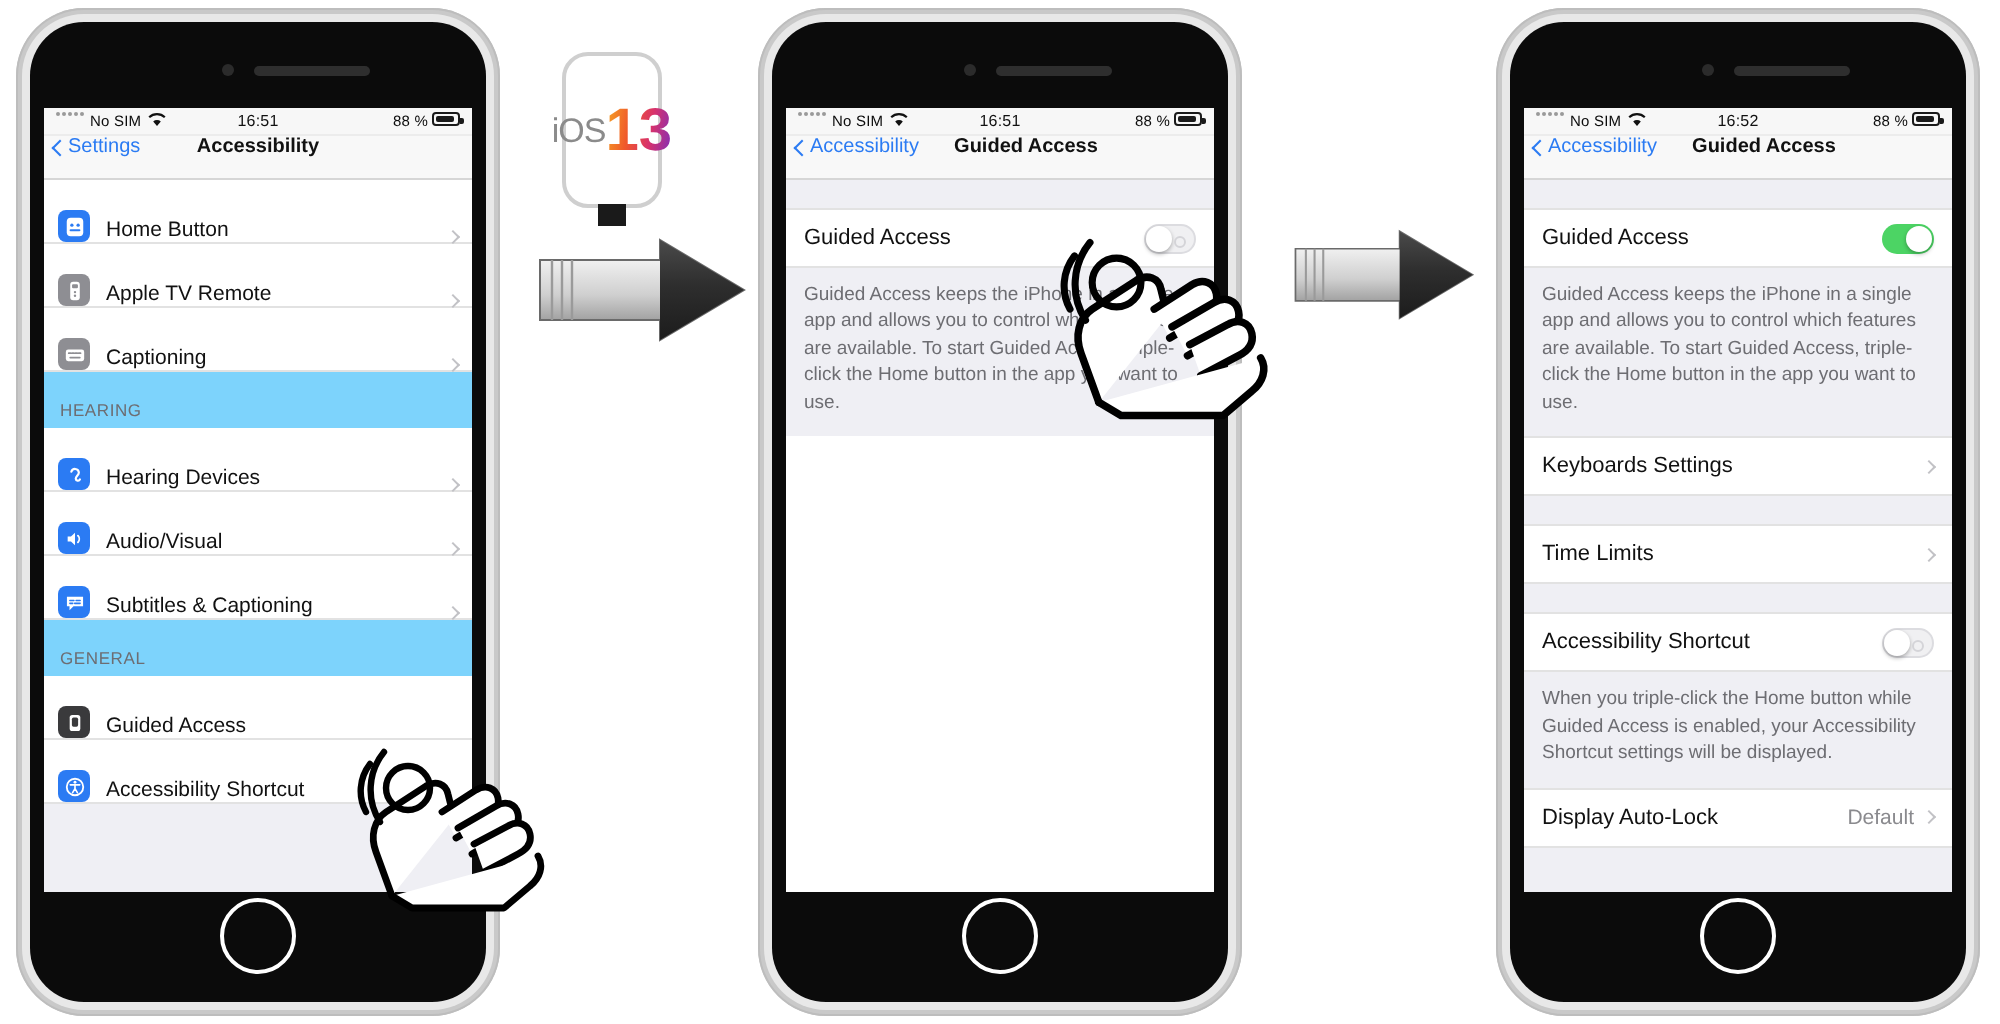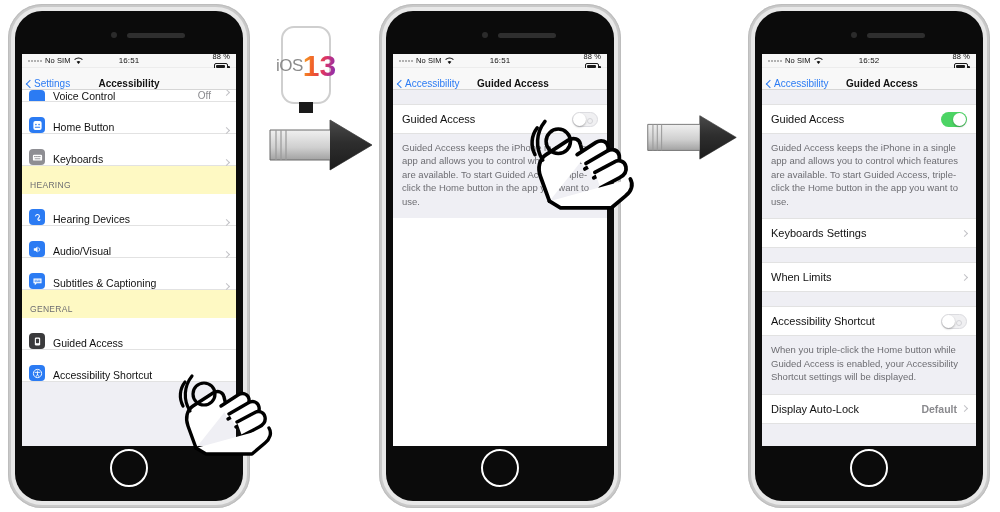--- a/index.html
+++ b/index.html
@@ -38,35 +38,35 @@
     position:absolute; left:14px; top:50px; right:14px; bottom:62px;
     background:#ffffff; overflow:hidden;
   }
 
   
   .statusbar{
     height:14px; background:#f7f7f7; display:flex; align-items:center;
     padding:0 6px; font-size:7.5px; color:#0c0c0c; letter-spacing:.1px;
     position:relative; border-bottom:1px solid #ececec;
   }
-  .sb-left{display:flex; align-items:center; gap:3px;}
+  .sb-left{display:flex; align-items:flex-start; gap:3px;}
   .sb-dots{display:flex; gap:1px; align-items:flex-end;}
   .sb-dots i{display:block;width:2px;height:2px;border-radius:50%;background:#9a9a9a;}
   .sb-wifi{position:relative; width:9px; height:8px;}
   .sb-wifi svg{position:absolute; left:0; top:0;}
   .sb-center{position:absolute; left:0; right:0; text-align:center; font-size:8px; color:#111;}
-  .sb-right{margin-left:auto; display:flex; align-items:center; gap:2px; font-size:7.5px;flex-direction:column;}
+  .sb-right{margin-left:auto; display:flex; align-items:flex-start; gap:2px; font-size:7.5px;}
   .batt{width:14px;height:7px;border:1px solid #1a1a1a;border-radius:2px;position:relative;padding:1px;}
   .batt i{display:block;height:100%;background:#1a1a1a;border-radius:1px;}
   .batt::after{content:"";position:absolute;right:-2.5px;top:2px;width:1.5px;height:3px;background:#1a1a1a;border-radius:0 1px 1px 0;}
 
   
   .navbar{
     height:22px; background:#f8f8f8; border-bottom:1px solid #d6d6d6;
-    display:flex; align-items:flex-end; position:relative; padding:0 5px;
+    display:flex; align-items:flex-start; position:relative; padding:0 5px;
   }
   .nav-back{display:flex; align-items:center; color:#2b7bf3; font-size:10px; gap:1px; z-index:2;}
   .chev-l{ width:6px;height:6px;border-left:1.8px solid #2b7bf3;border-bottom:1.8px solid #2b7bf3;transform:rotate(45deg);}
   .nav-title{position:absolute; left:0; right:0; text-align:center; font-size:10px; font-weight:bold; color:#111;}
   .nav-title.shifted{ text-align:center; padding-left:26px;}
 
   
   .list-body{background:#efeff4; height:100%; overflow:hidden;}
   .row{
     background:#fff; display:flex; align-items:flex-end; gap:8px;
@@ -76,33 +76,33 @@
   .ico{width:16px;height:16px;border-radius:4px;flex:0 0 16px;display:flex;align-items:center;justify-content:center;color:#fff;font-size:10px;}
   .ico.blue{background:#2b7bf3;}
   .ico.gray{background:#8e8e93;}
   .ico.dark{background:#3a3a3c;}
   .row-label{font-size:10.5px; color:#111;}
   .row-val{margin-left:auto; font-size:10px; color:#8a8a8e;}
   .chev{width:5px;height:5px;border-top:1.5px solid #c2c2c6;border-right:1.5px solid #c2c2c6;transform:rotate(45deg);margin-left:auto;flex:0 0 auto;}
   .row-val + .chev{margin-left:5px;}
   .grp-head{
     padding:14px 8px 4px; font-size:8.5px; color:#6d6d72; letter-spacing:.3px;
-    background:#fef9c3;
+    background:#7dd3fc;
   }
   .gap{height:14px;background:#efeff4;}
 
   
   .detail{background:#efeff4; height:100%;}
   .d-gap{height:14px;background:#efeff4;}
   .d-row{
     background:#fff;height:30px;display:flex;align-items:center;
     padding:0 9px;border-top:1px solid #e2e2e2;border-bottom:1px solid #e2e2e2;
   }
   .d-row .t{font-size:11px;color:#111;}
-  .d-row .r{margin-left:auto;display:flex;align-items:center;gap:5px;font-weight:bold;}
+  .d-row .r{margin-left:auto;display:flex;align-items:center;gap:5px;}
   .d-note{
     padding:7px 9px 10px; font-size:9.5px; line-height:1.42; color:#6d6d72; background:#efeff4;
   }
   .toggle{width:26px;height:15px;border-radius:9px;position:relative;flex:0 0 auto;}
   .toggle.on{background:#4cd464;}
   .toggle.off{background:#f0f0f2;border:1px solid #dcdce0;}
   .toggle .knob{
     position:absolute;top:1px;width:13px;height:13px;border-radius:50%;background:#fff;
     box-shadow:0 1px 2px rgba(0,0,0,.3);
   }
@@ -174,49 +174,55 @@
       <div class="navbar">
         <div class="nav-back">
           <span class="chev-l"></span>
           <span>Settings</span>
         </div>
         <div class="nav-title">Accessibility</div>
       </div>
 
       <div class="list-body">
 
-        <div class="row partial">
-          <span class="ico blue"></span>
-          <span class="row-label">Voice Control</span>
-          <span class="row-val">Off</span>
-          <span class="chev"></span>
-        </div>
 
         <div class="row">
           <span class="ico blue">
             <svg width="11" height="11" viewBox="0 0 12 12">
                 <rect x="1.5" y="1" width="9" height="10" rx="2.2" fill="#fff"></rect>
                 <circle cx="4.3" cy="5" r=".9" fill="#2b7bf3"></circle>
                 <circle cx="7.7" cy="5" r=".9" fill="#2b7bf3"></circle>
                 <path d="M3.6 7.8 H8.4" stroke="#2b7bf3" stroke-width="1.1" stroke-linecap="round"></path>
               </svg>
           </span>
           <span class="row-label">Home Button</span>
           <span class="chev"></span>
         </div>
 
+        <div class="row">
+          <span class="ico gray">
+            <svg width="11" height="11" viewBox="0 0 12 12">
+                <rect x="3.4" y="1" width="5.2" height="10" rx="1.6" fill="#fff"></rect>
+                <rect x="4.4" y="2.3" width="3.2" height="2.2" rx=".6" fill="#8e8e93"></rect>
+                <circle cx="6" cy="6.6" r=".65" fill="#8e8e93"></circle>
+                <circle cx="6" cy="8.6" r=".65" fill="#8e8e93"></circle>
+              </svg>
+          </span>
+          <span class="row-label">Apple TV Remote</span>
+          <span class="chev"></span>
+        </div>
 
         <div class="row">
           <span class="ico gray">
             <svg width="11" height="11" viewBox="0 0 12 12">
                 <rect x="1" y="3" width="10" height="6.4" rx="1.3" fill="#fff"></rect>
                 <path d="M2.6 5h1M4.4 5h1M6.2 5h1M8 5h1M3.4 7.4h5.2" stroke="#8e8e93" stroke-width="1" stroke-linecap="round"></path>
               </svg>
           </span>
-          <span class="row-label">Keyboards</span>
+          <span class="row-label">Captioning</span>
           <span class="chev"></span>
         </div>
 
         <div class="grp-head">HEARING</div>
 
         <div class="row">
           <span class="ico blue">
             <svg width="11" height="11" viewBox="0 0 12 12">
                 <path d="M4 4.2a2.1 2.1 0 0 1 4.1.4c0 1.6-1.7 2-1.7 3.4a1.2 1.2 0 0 0 2.3.4" stroke="#fff" stroke-width="1.2" fill="none" stroke-linecap="round"></path>
               </svg>
@@ -470,21 +476,21 @@
         <div class="d-row">
           <span class="t">Keyboards Settings</span>
           <span class="r">
               <span class="chev"></span>
             </span>
         </div>
 
         <div class="d-gap"></div>
 
         <div class="d-row">
-          <span class="t">When Limits</span>
+          <span class="t">Time Limits</span>
           <span class="r">
               <span class="chev"></span>
             </span>
         </div>
 
         <div class="d-gap"></div>
 
         <div class="d-row">
           <span class="t">Accessibility Shortcut</span>
           <span class="r">

